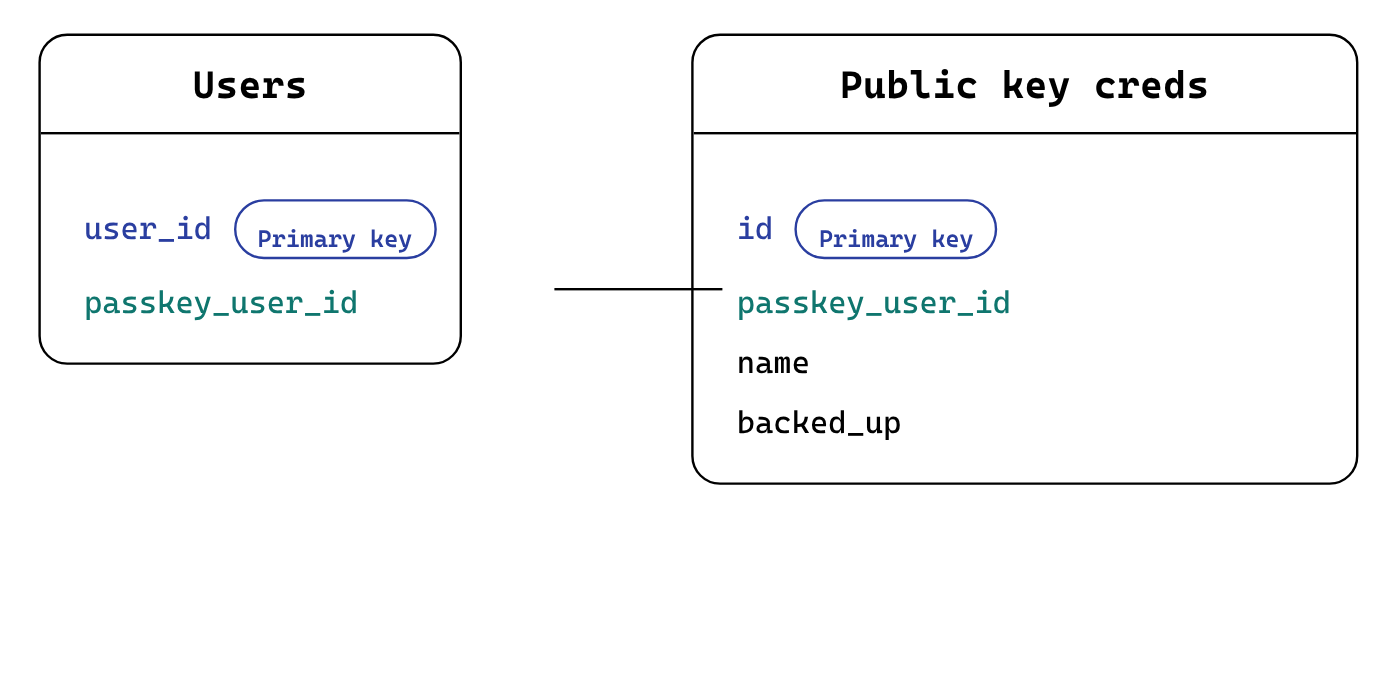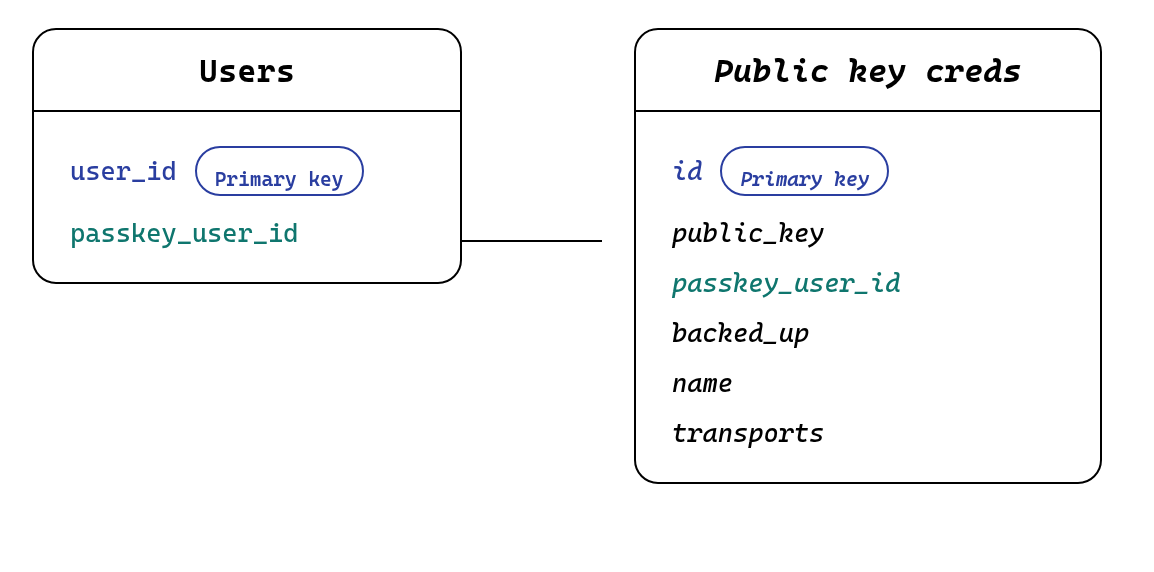--- a/index.html
+++ b/index.html
@@ -22,20 +22,21 @@
   .entity-header {
     border-bottom: 2px solid #000;
     text-align: center;
     font-weight: 700;
     font-size: 32px;
     padding: 22px 10px 20px 10px;
     letter-spacing: 0.5px;
   }
   .entity-body {
     padding: 22px 36px 24px 36px;
+    margin-top: 20px;
   }
   .field {
     font-size: 26px;
     line-height: 1.0;
     padding: 12px 0;
     display: flex;
     align-items: center;
     gap: 18px;
     white-space: nowrap;
   }
@@ -54,28 +55,27 @@
   }
   .connector {
     position: absolute;
     height: 2px;
     background: #000;
   }
   
   #users-entity {
     left: 32px;
     top: 28px;
-    width: 430px;
+    width: 353px;
   }
   
   #creds-entity {
-    left: 634px;
+    left: 576px;
     top: 28px;
-    width: 468px;
-    font-style: italic;
+    width: 556px;
   }
   
   #connector {
     left: 462px;
     top: 240px;
     width: 140px;
   }
 </style>
 </head>
 <body>
@@ -94,30 +94,24 @@
 </div>
 
 <div id="creds-entity" class="entity">
   <div class="entity-header">Public key creds</div>
   <div class="entity-body">
     <div class="field">
       <span class="field-name pk-name">id</span>
       <span class="pk-badge">Primary key</span>
     </div>
     <div class="field">
-      <span class="field-name">public_key</span>
-    </div>
-    <div class="field">
       <span class="field-name fk-name">passkey_user_id</span>
-    </div>
-    <div class="field">
-      <span class="field-name">backed_up</span>
     </div>
     <div class="field">
       <span class="field-name">name</span>
     </div>
     <div class="field">
-      <span class="field-name">transports</span>
+      <span class="field-name">backed_up</span>
     </div>
   </div>
 </div>
 
 <div id="connector" class="connector"></div>
 
 </body></html>

